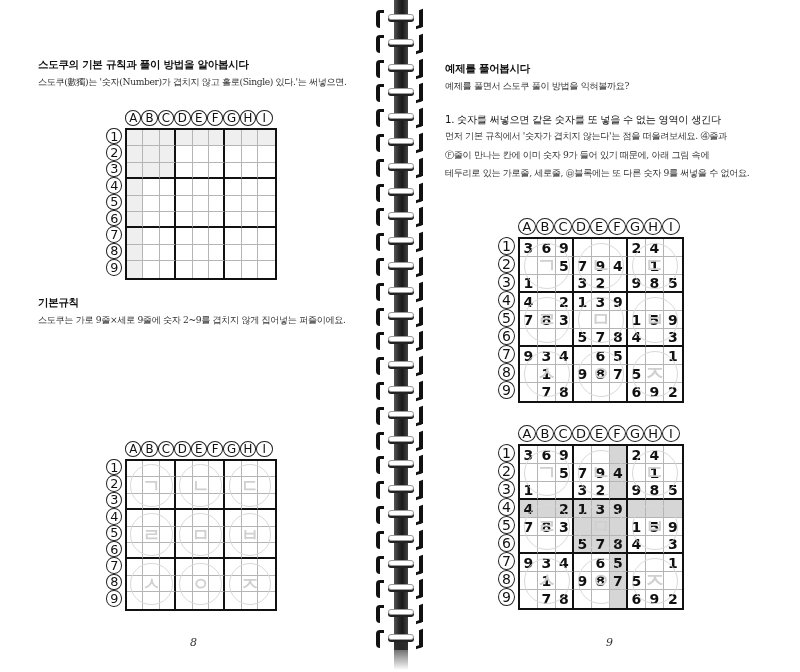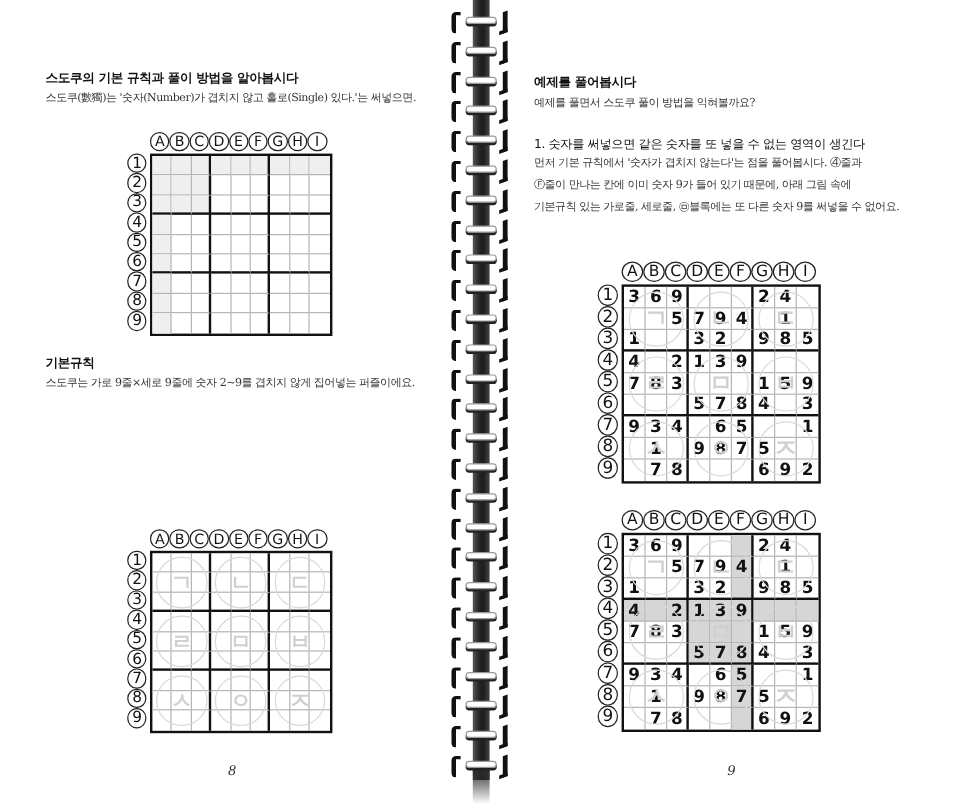--- a/index.html
+++ b/index.html
@@ -445,23 +445,23 @@
     </div>
   </div>
 
 <div class="page page-right">
   <div class="heading" style="left:17px; top:62px;">예제를 풀어봅시다</div>
   <div class="body-text" style="left:17px; top:77px;">
     <span class="line">예제를 풀면서 스도쿠 풀이 방법을 익혀볼까요?</span>
   </div>
   <div class="heading" style="left:17px; top:113px; font-weight:normal; font-size:10.2px;">1. 숫자를 써넣으면 같은 숫자를 또 넣을 수 없는 영역이 생긴다</div>
   <div class="body-text" style="left:17px; top:127px;">
-    <span class="line">먼저 기본 규칙에서 '숫자가 겹치지 않는다'는 점을 풀어봅시다. ④줄과</span>
+    <span class="line">먼저 기본 규칙에서 '숫자가 겹치지 않는다'는 점을 떠올려보세요. ④줄과</span>
     <span class="line">Ⓕ줄이 만나는 칸에 이미 숫자 9가 들어 있기 때문에, 아래 그림 속에</span>
-    <span class="line">기본규칙 있는 가로줄, 세로줄, ㉤블록에는 또 다른 숫자 9를 써넣을 수 없어요.</span>
+    <span class="line">테두리로 있는 가로줄, 세로줄, ㉤블록에는 또 다른 숫자 9를 써넣을 수 없어요.</span>
   </div>
 
   <div class="page-number" style="left:178px; top:636px;">9</div>
 </div>
 
 <div class="sudoku" id="grid-right-1" style="left: 518px; top: 237px;">
     <div class="col-headers" style="left: 0px; top: -19.1px;">
       <div class="col-header" style="width: 18px; height: 17.1px; font-size: 12.96px;">A</div>
       <div class="col-header" style="width: 18px; height: 17.1px; font-size: 12.96px;">B</div>
       <div class="col-header" style="width: 18px; height: 17.1px; font-size: 12.96px;">C</div>

